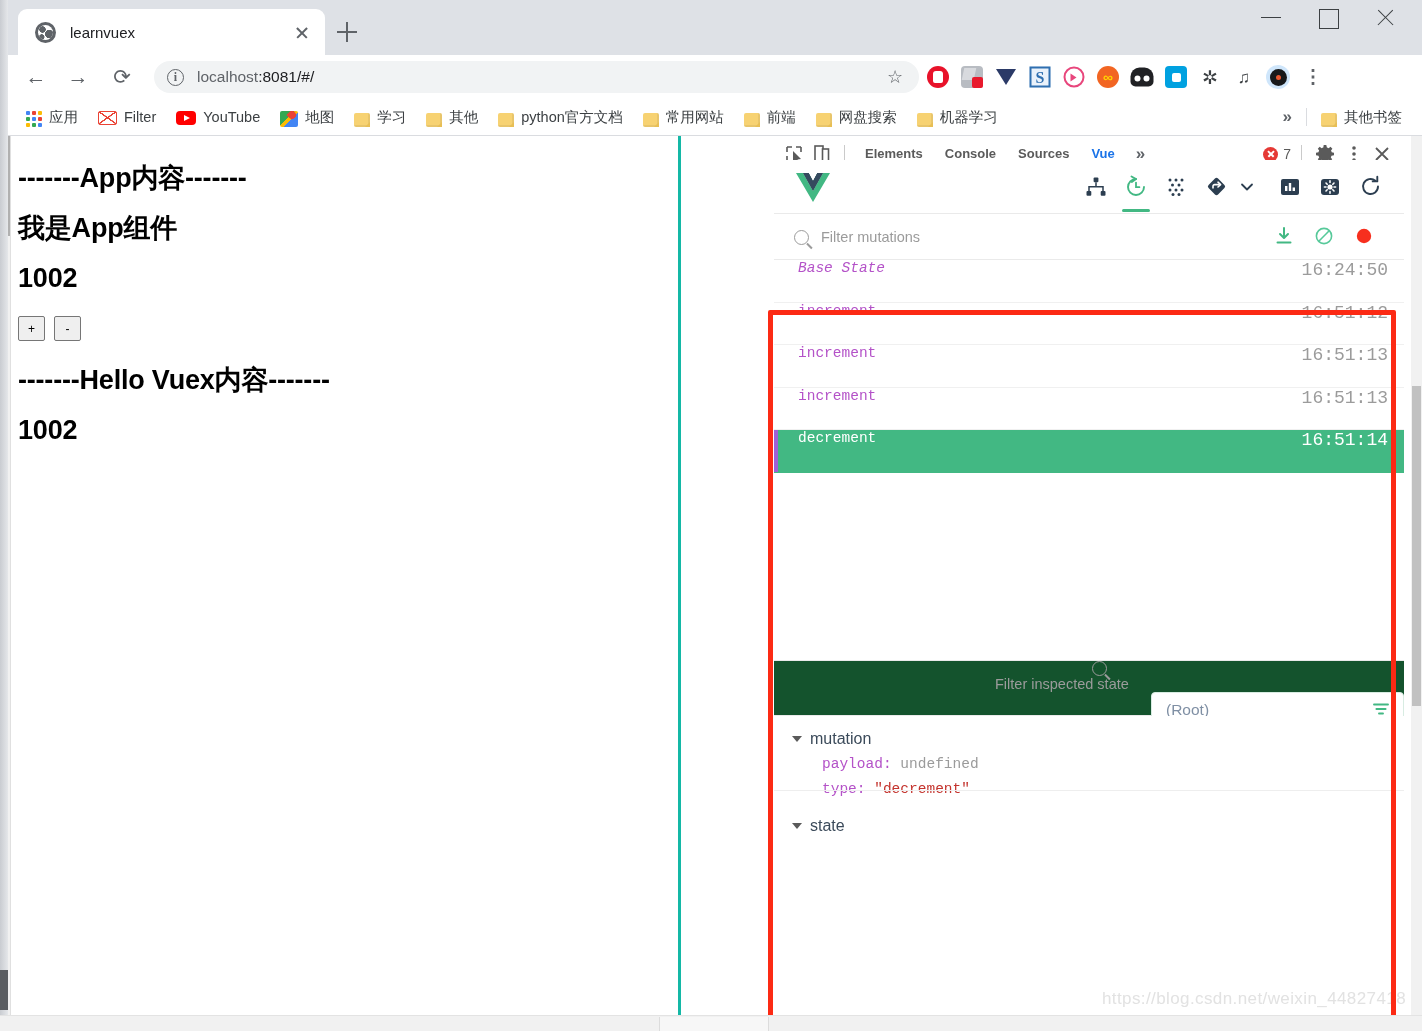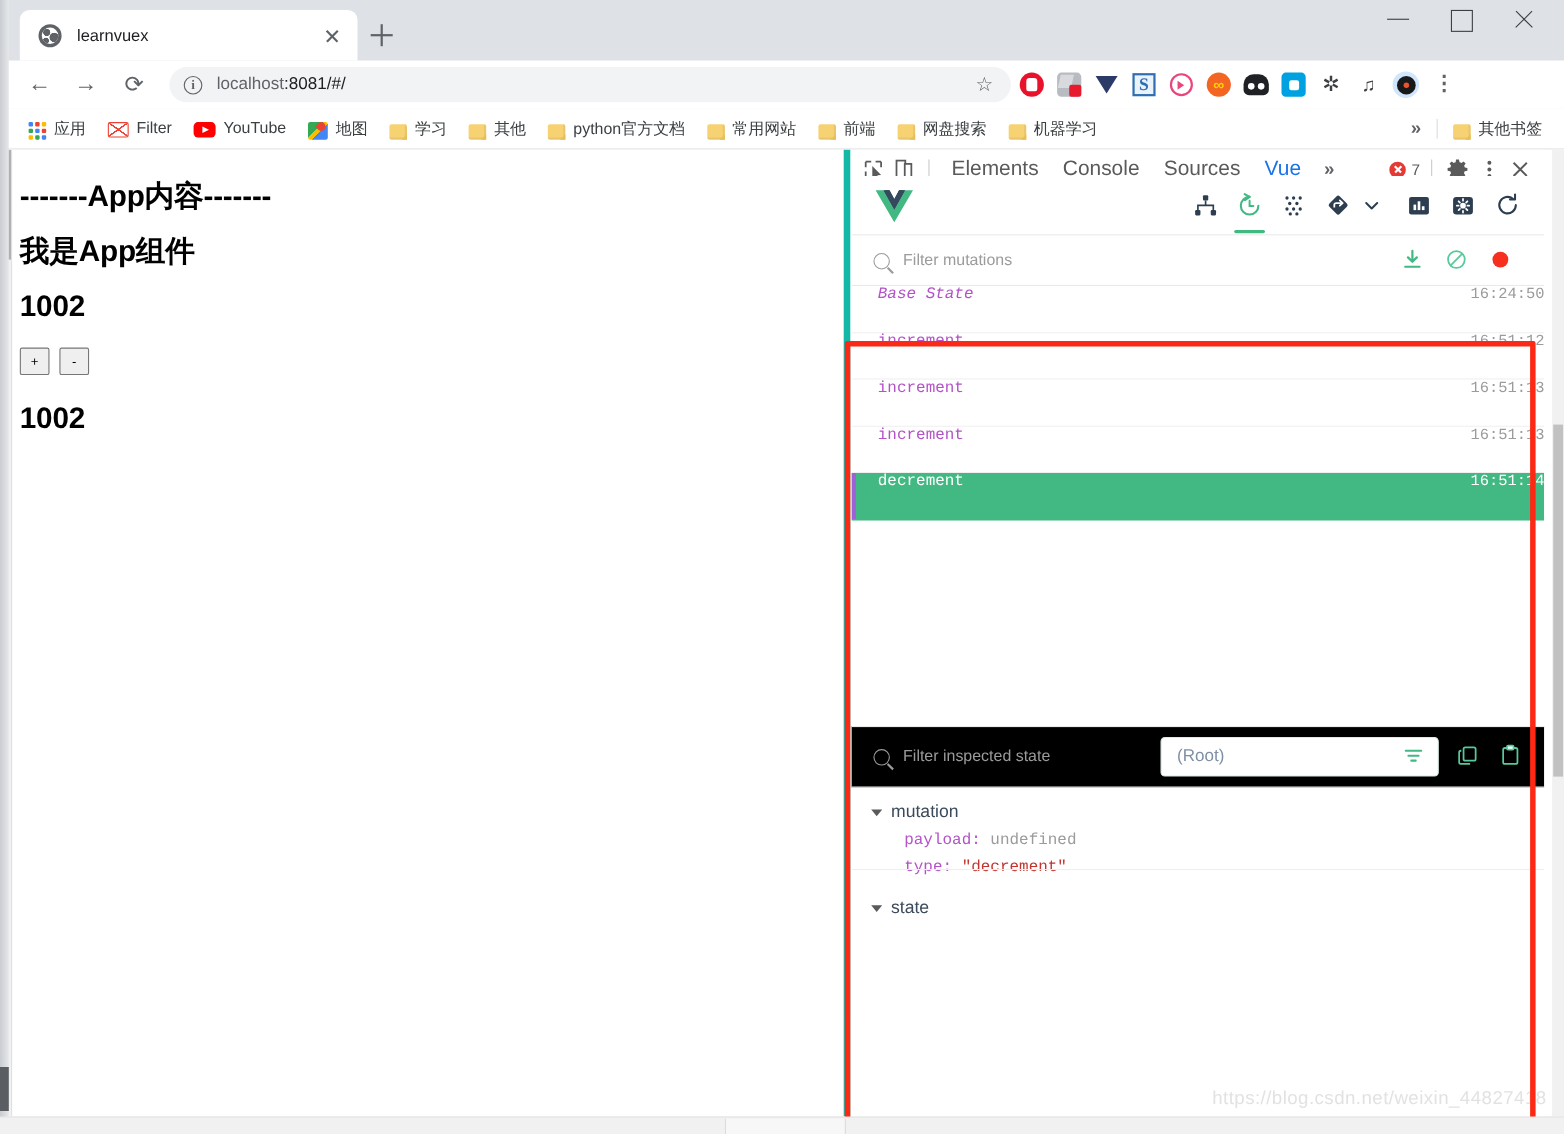--- a/index.html
+++ b/index.html
@@ -201,22 +201,22 @@
   }
   #bm-divider { width: 1px; height: 18px; background: #dadce0; flex: 0 0 auto; }
   #bm-other { margin-right: 14px; }
 
   
   #viewport {
     position: absolute; left: 0; top: 136px; width: 1422px; height: 879px;
     background: #ffffff; overflow: hidden;
   }
   #page-left {
-    position: absolute; left: 0; top: 0; width: 773px; height: 879px;
-    background: #ffffff; border-right: 6px solid #14b8a6;
+    position: absolute; left: 0; top: 0; width: 681px; height: 879px;
+    background: #ffffff; border-right: 3px solid #14b8a6;
     overflow: hidden;
   }
   #page-vscroll {
     position: absolute; left: 0; top: 0; width: 11px; height: 879px;
     background: #f1f1f1; border-right: 1px solid #e0e0e0;
   }
   #page-vthumb {
     position: absolute; left: 1px; top: 0px; width: 9px; height: 100px;
     background: #b0b0b0; border-radius: 0;
   }
@@ -258,22 +258,22 @@
   #dt-tabbar {
     position: absolute; left: 0; top: 0; width: 630px; height: 37px;
     background: #ffffff; border-bottom: 1px solid #cacaca;
     display: flex; align-items: center;
   }
   .dt-toolicon { width: 26px; height: 26px; position: relative; flex: 0 0 auto; }
   #dt-inspect { margin-left: 7px; }
   #dt-device  { margin-left: 2px; }
   .dt-sep { width: 1px; height: 18px; background: #cacaca; margin: 0 9px; flex: 0 0 auto; }
   .dt-tab {
-    font-size: 19px; color: #5a5a5a; padding: 0 11px; height: 36px;
-    line-height: 36px; flex: 0 0 auto; position: relative;
+    font-size: 13px; color: #5a5a5a; padding: 0 11px; height: 36px;
+    line-height: 36px; flex: 0 0 auto; position: relative; font-weight: bold;
   }
   .dt-tab.active { color: #1a73e8; }
   .dt-tab.active::after {
     content: ""; position: absolute; left: 6px; right: 6px; bottom: 0;
     height: 2px; background: #1a73e8;
   }
   #dt-more { font-size: 17px; color: #5f6368; padding: 0 10px; font-weight: bold; flex: 0 0 auto; }
   #dt-errors {
     margin-left: auto; display: flex; align-items: center; gap: 5px;
     font-size: 14px; color: #5a5a5a; flex: 0 0 auto;
@@ -342,35 +342,35 @@
   .mut-row {
     height: 42.5px; display: flex; 
     border-bottom: 1px solid #f0f0f0; position: relative;
   }
   .mut-name {
     margin-left: 24px; font-family: "Liberation Mono", monospace;
     font-size: 14.5px; color: #b452c8;
   }
   .mut-row.base .mut-name { font-style: italic; }
   .mut-time {
-    margin-left: auto; 
-    font-family: "Liberation Mono", monospace; font-size: 14px; color: #9b9b9b;
+    margin-left: auto; margin-right: 16px;
+    font-family: "Liberation Mono", monospace; font-size: 18px; color: #9b9b9b;
   }
   .mut-row.selected { background: #42b883; border-bottom-color: #42b883; }
   .mut-row.selected .mut-name { color: #ffffff; }
   .mut-row.selected .mut-time { color: #ffffff; }
   .mut-row.selected::before {
     content: ""; position: absolute; left: 0; top: 0; bottom: 0;
     width: 4px; background: #9e62d6;
   }
 
   #state-filterbar {
     position: absolute; left: 0; top: 500px; width: 630px; height: 56px;
     display: flex; align-items: center; border-top: 1px solid #eaeaea;
-    border-bottom: 1px solid #eaeaea; background: #000000;
+    border-bottom: 1px solid #eaeaea; background: #14532d; flex-direction: column;
   }
   #state-filter-input {
     margin-left: 12px; border: none; outline: none; font-size: 14.5px;
     color: #9b9b9b; background: transparent; width: 200px;
     font-family: "Liberation Sans", sans-serif;
   }
   #state-filter-input::placeholder { color: #9b9b9b; }
   #root-select {
     margin-left: auto; width: 253px; height: 36px;
     border: 1px solid #d8ece2; border-radius: 4px;
@@ -602,20 +602,21 @@
         <div id="page-vthumb"></div>
       </div>
       <div id="page-content">
         <div class="pg-h2">-------App内容-------</div>
         <div class="pg-h2">我是App组件</div>
         <div class="pg-h2">1002</div>
         <div class="pg-btnrow">
           <button class="pg-btn">+</button>
           <button class="pg-btn">-</button>
         </div>
+        <div class="pg-h2">-------Hello Vuex内容-------</div>
         <div class="pg-h2">1002</div>
       </div>
     </div>
 
     <div id="devtools">
 
       <div id="dt-tabbar">
         <div class="dt-toolicon" id="dt-inspect">
           <svg width="26" height="26" viewBox="0 0 26 26" aria-hidden="true">
             <path d="M6 6 h5 M6 6 v5 M20 6 h-5 M20 6 v5 M6 20 h5 M6 20 v-5" stroke="#5a5a5a" stroke-width="1.6" fill="none"></path>

